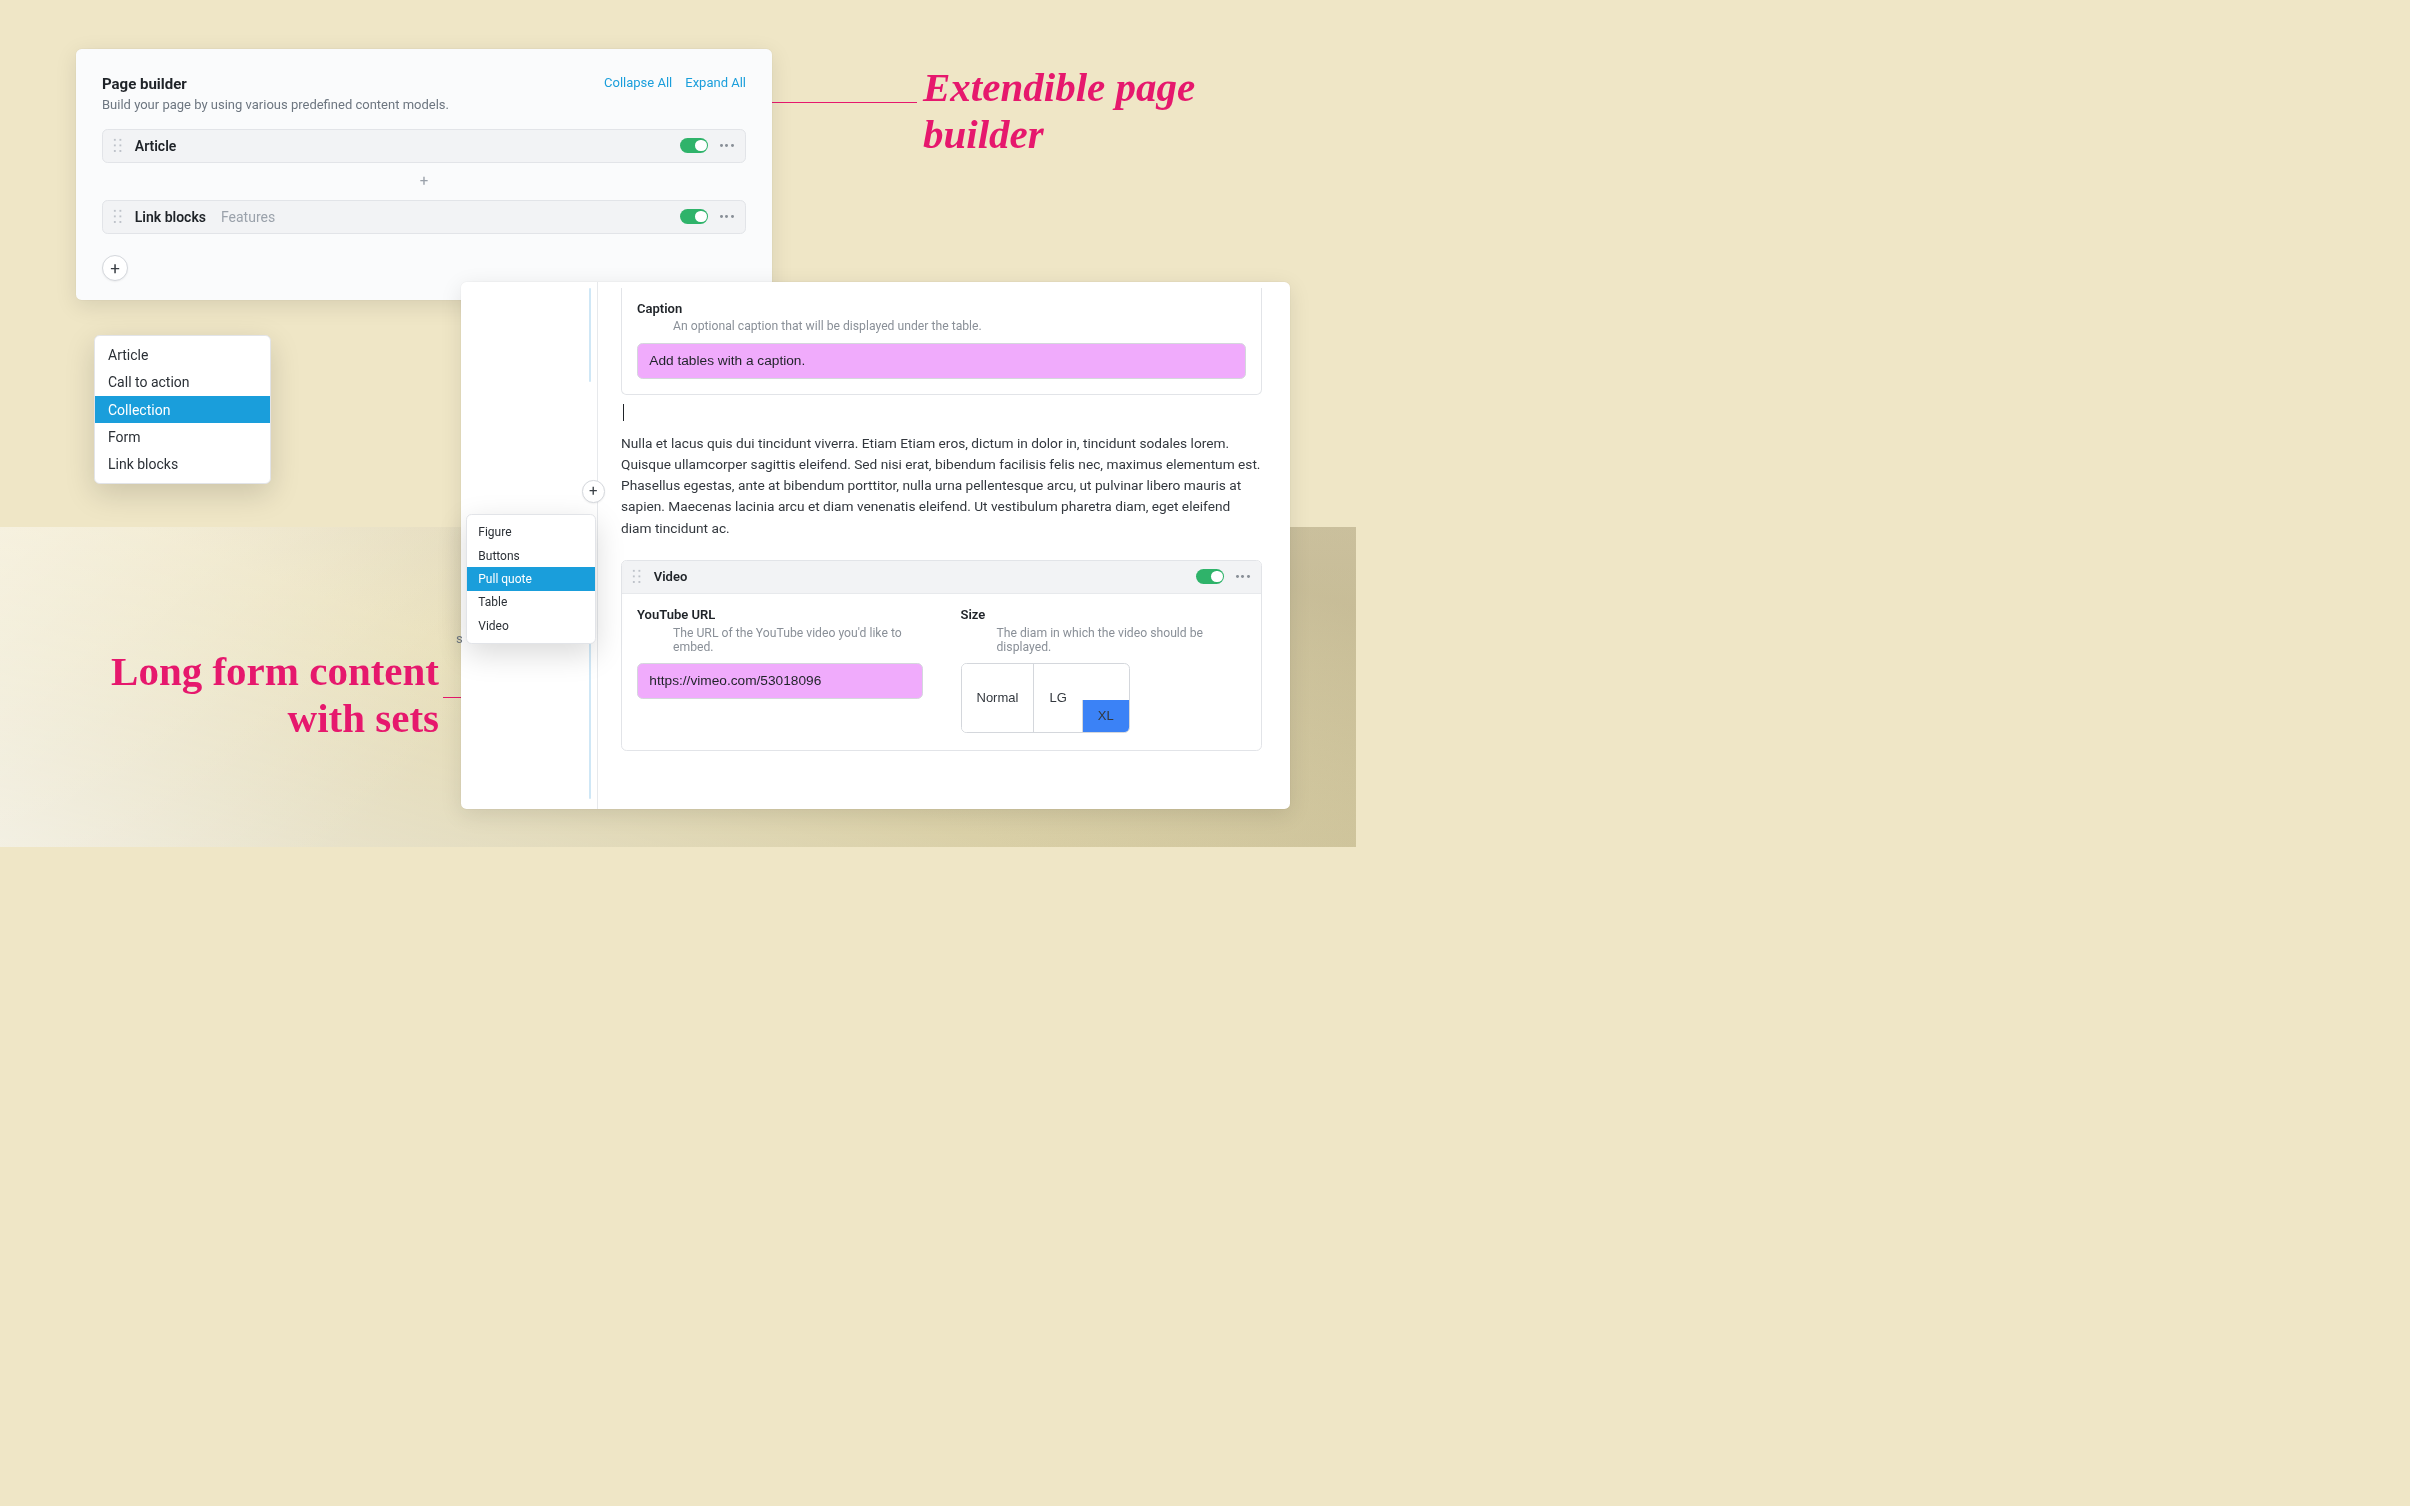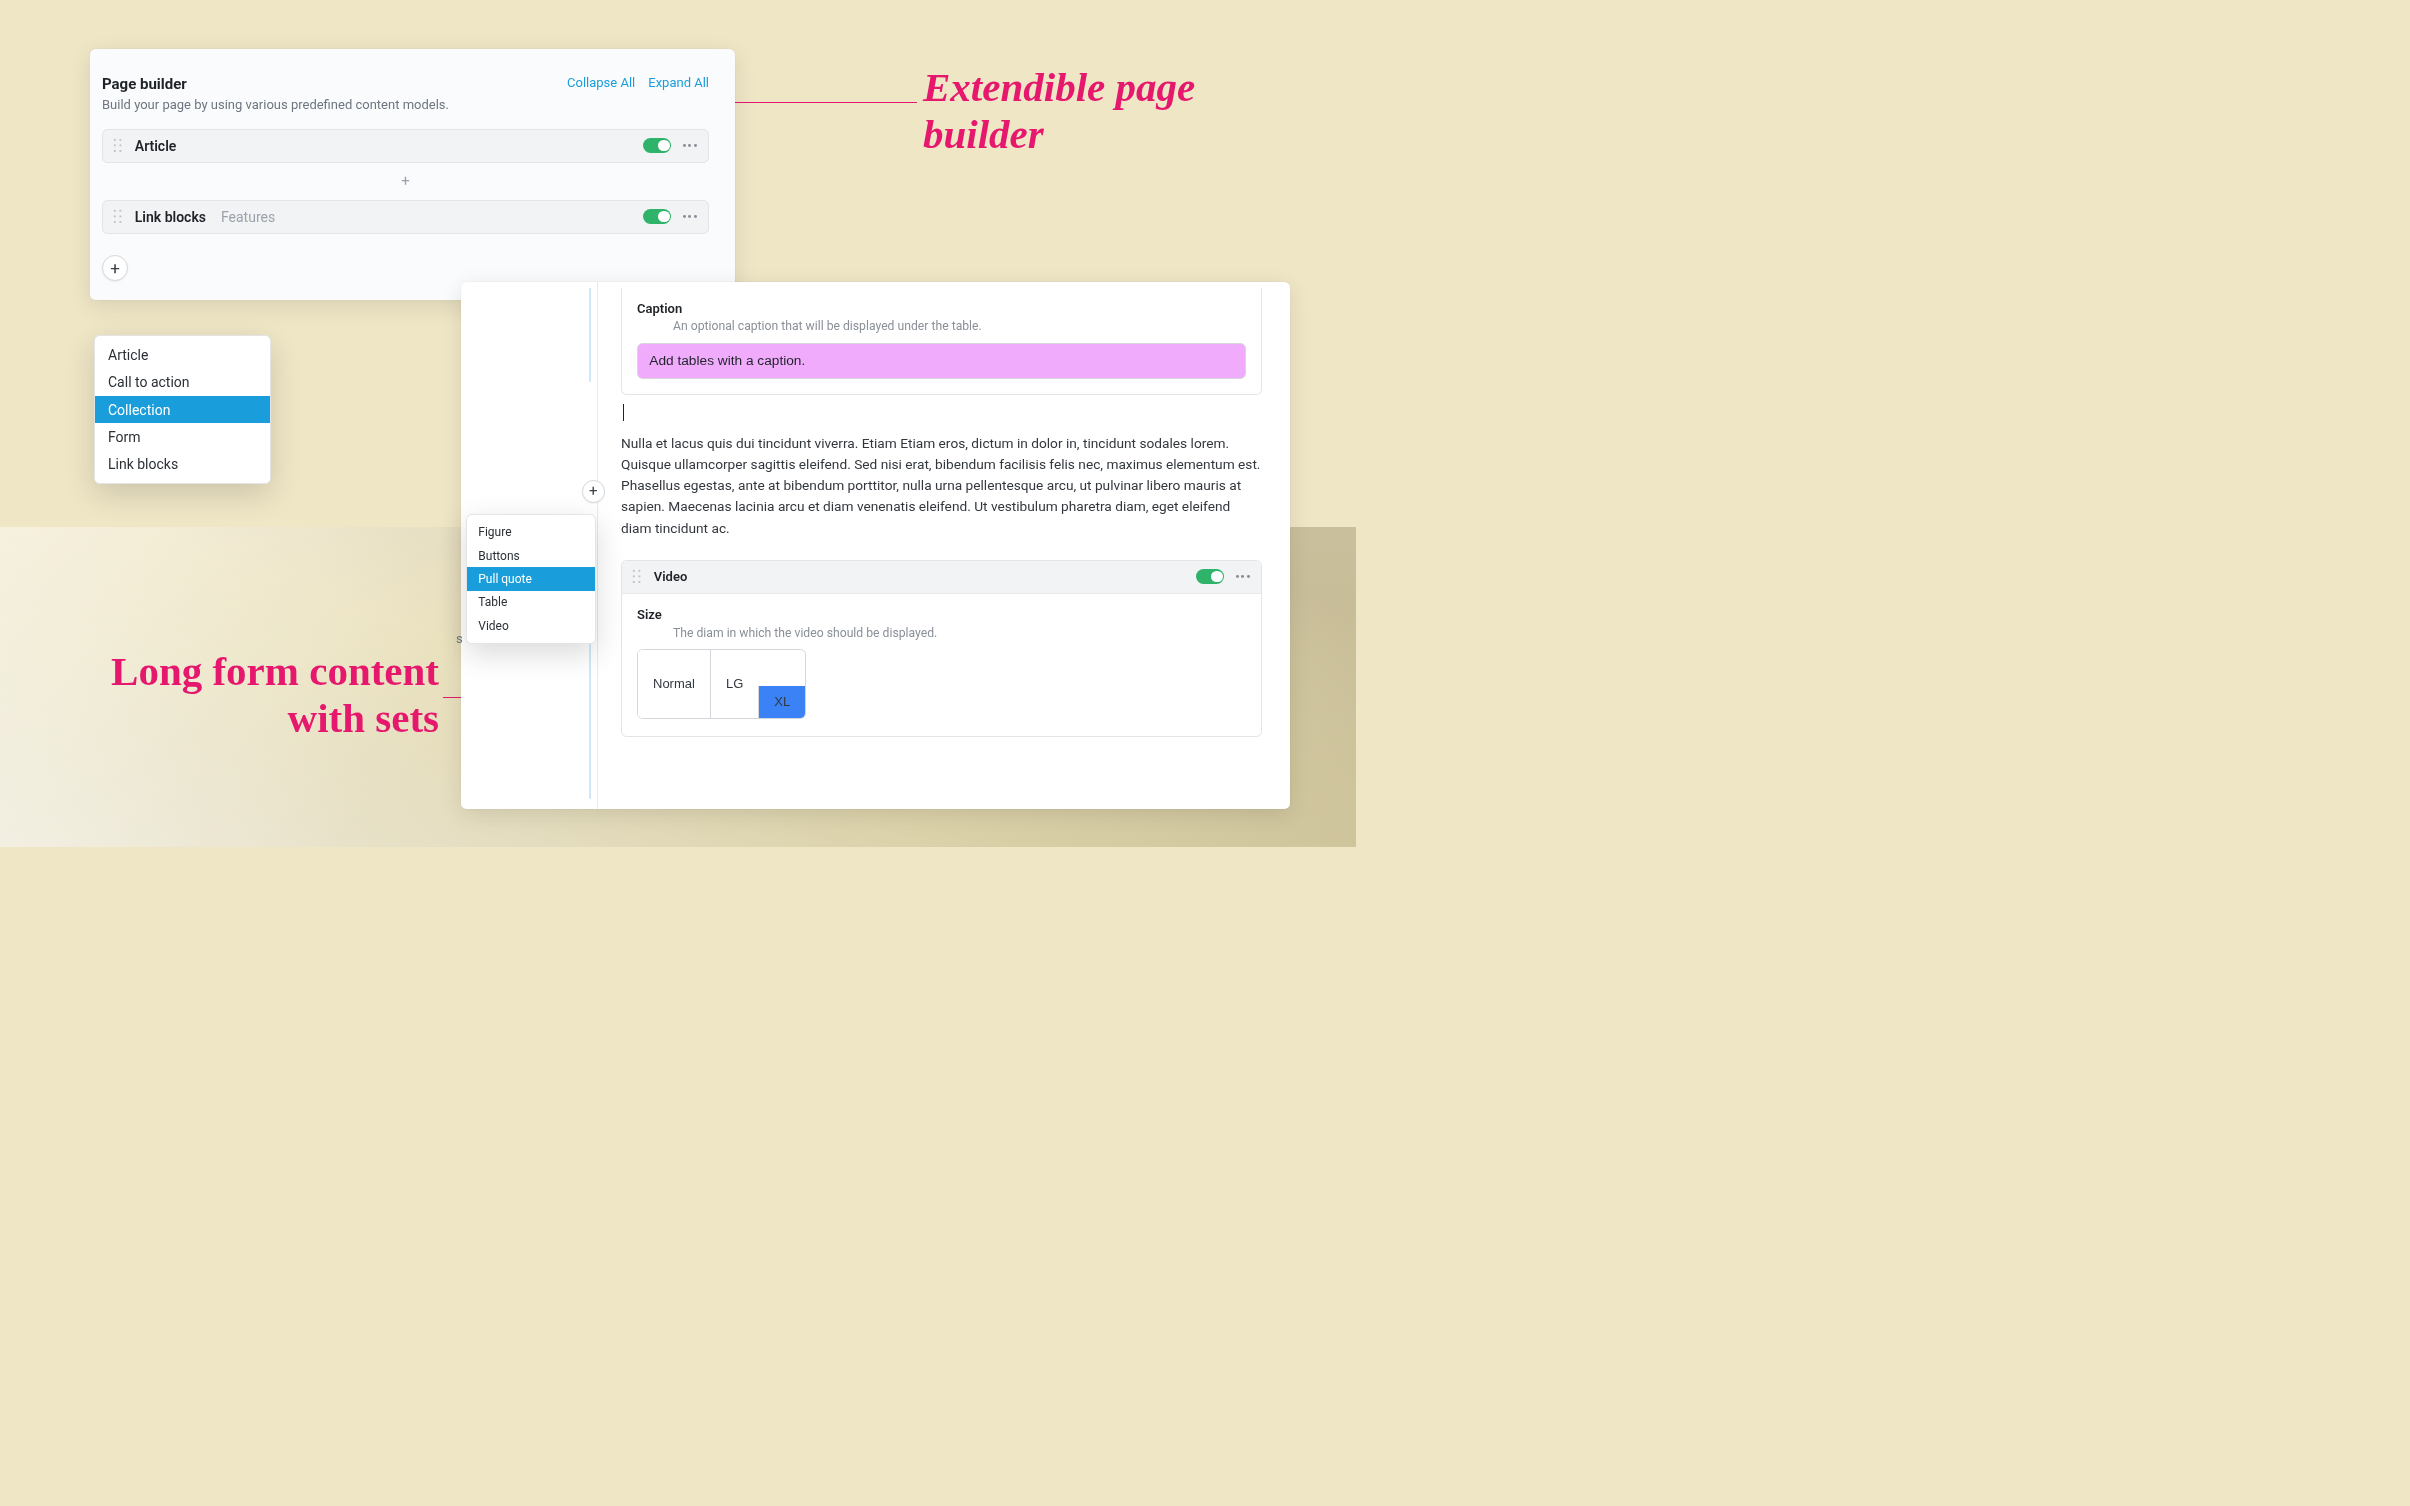--- a/index.html
+++ b/index.html
@@ -51,23 +51,23 @@
   
   .panel {
     position: absolute;
     background: #f7f8f9;
     border-radius: 5.6px;
     box-shadow: 0 5.6px 22.6px rgba(0,0,0,0.10), 0 0 0 0.9px rgba(0,0,0,0.02);
   }
 
   
   .panel-builder {
-    left: 90px; top: 49px;
-    width: 645px;
-    padding: 26px 26px 19px 12px;
+    left: 76px; top: 49px;
+    width: 696px;
+    padding: 26px 26px 19px 26px;
     background: #fafbfc;
   }
   .pb-header { display: flex; justify-content: space-between; align-items: flex-start; }
   .pb-title { font-size: 15px; font-weight: 700; color: #1f2328; }
   .pb-desc  { font-size: 13px; color: #6d7680; margin-top: 3.8px; }
   .pb-actions { display: flex; gap: 13px; font-size: 13px; }
   .pb-actions span { color: #1a9edb; cursor: pointer; }
 
   .set-row {
     display: flex; align-items: center;
@@ -363,20 +363,25 @@
         <div class="set-spacer"></div>
         <div class="toggle"></div>
         <div class="kebab">
             <span></span>
             <span></span>
             <span></span>
           </div>
       </div>
       <div class="video-body">
         <div class="col">
+          <div class="fg-label">YouTube URL</div>
+          <div class="fg-hint">The URL of the YouTube video you'd like to embed.</div>
+          <input class="text-input" value="https://vimeo.com/53018096" style="">
+        </div>
+        <div class="col">
           <div class="fg-label">Size</div>
           <div class="fg-hint">The diam in which the video should be displayed.</div>
           <div class="seg" id="sizeSeg">
               <button>Normal</button>
               <button>LG</button>
               <button class="sel">XL</button>
             </div>
         </div>
       </div>
     </div>

